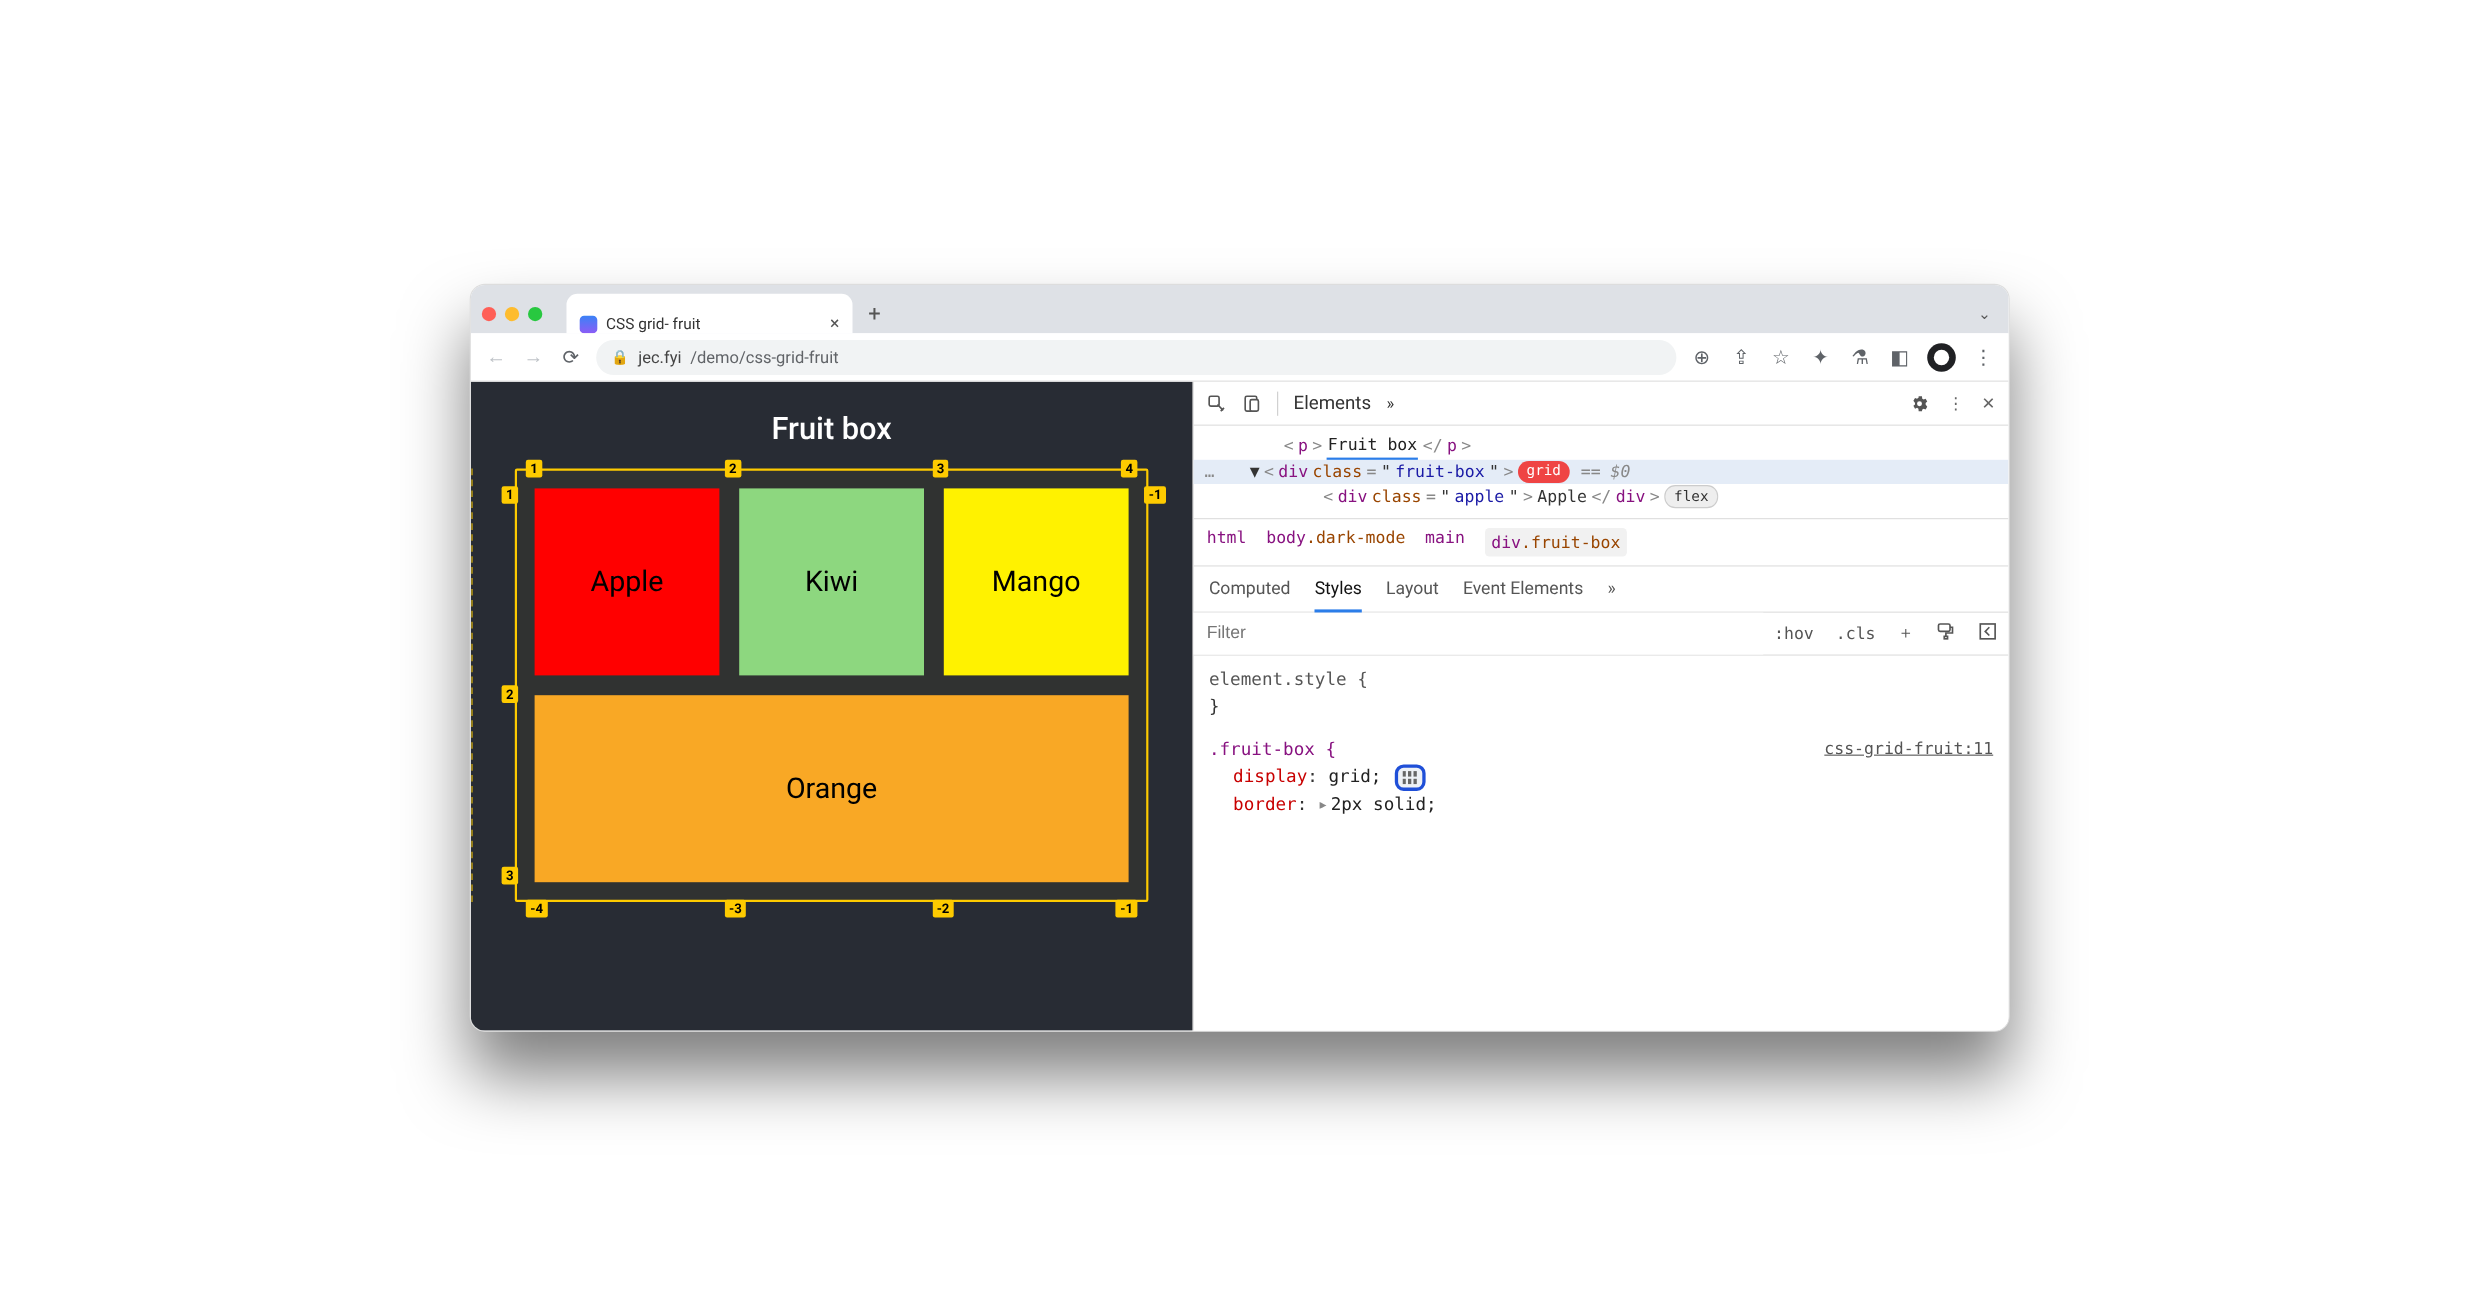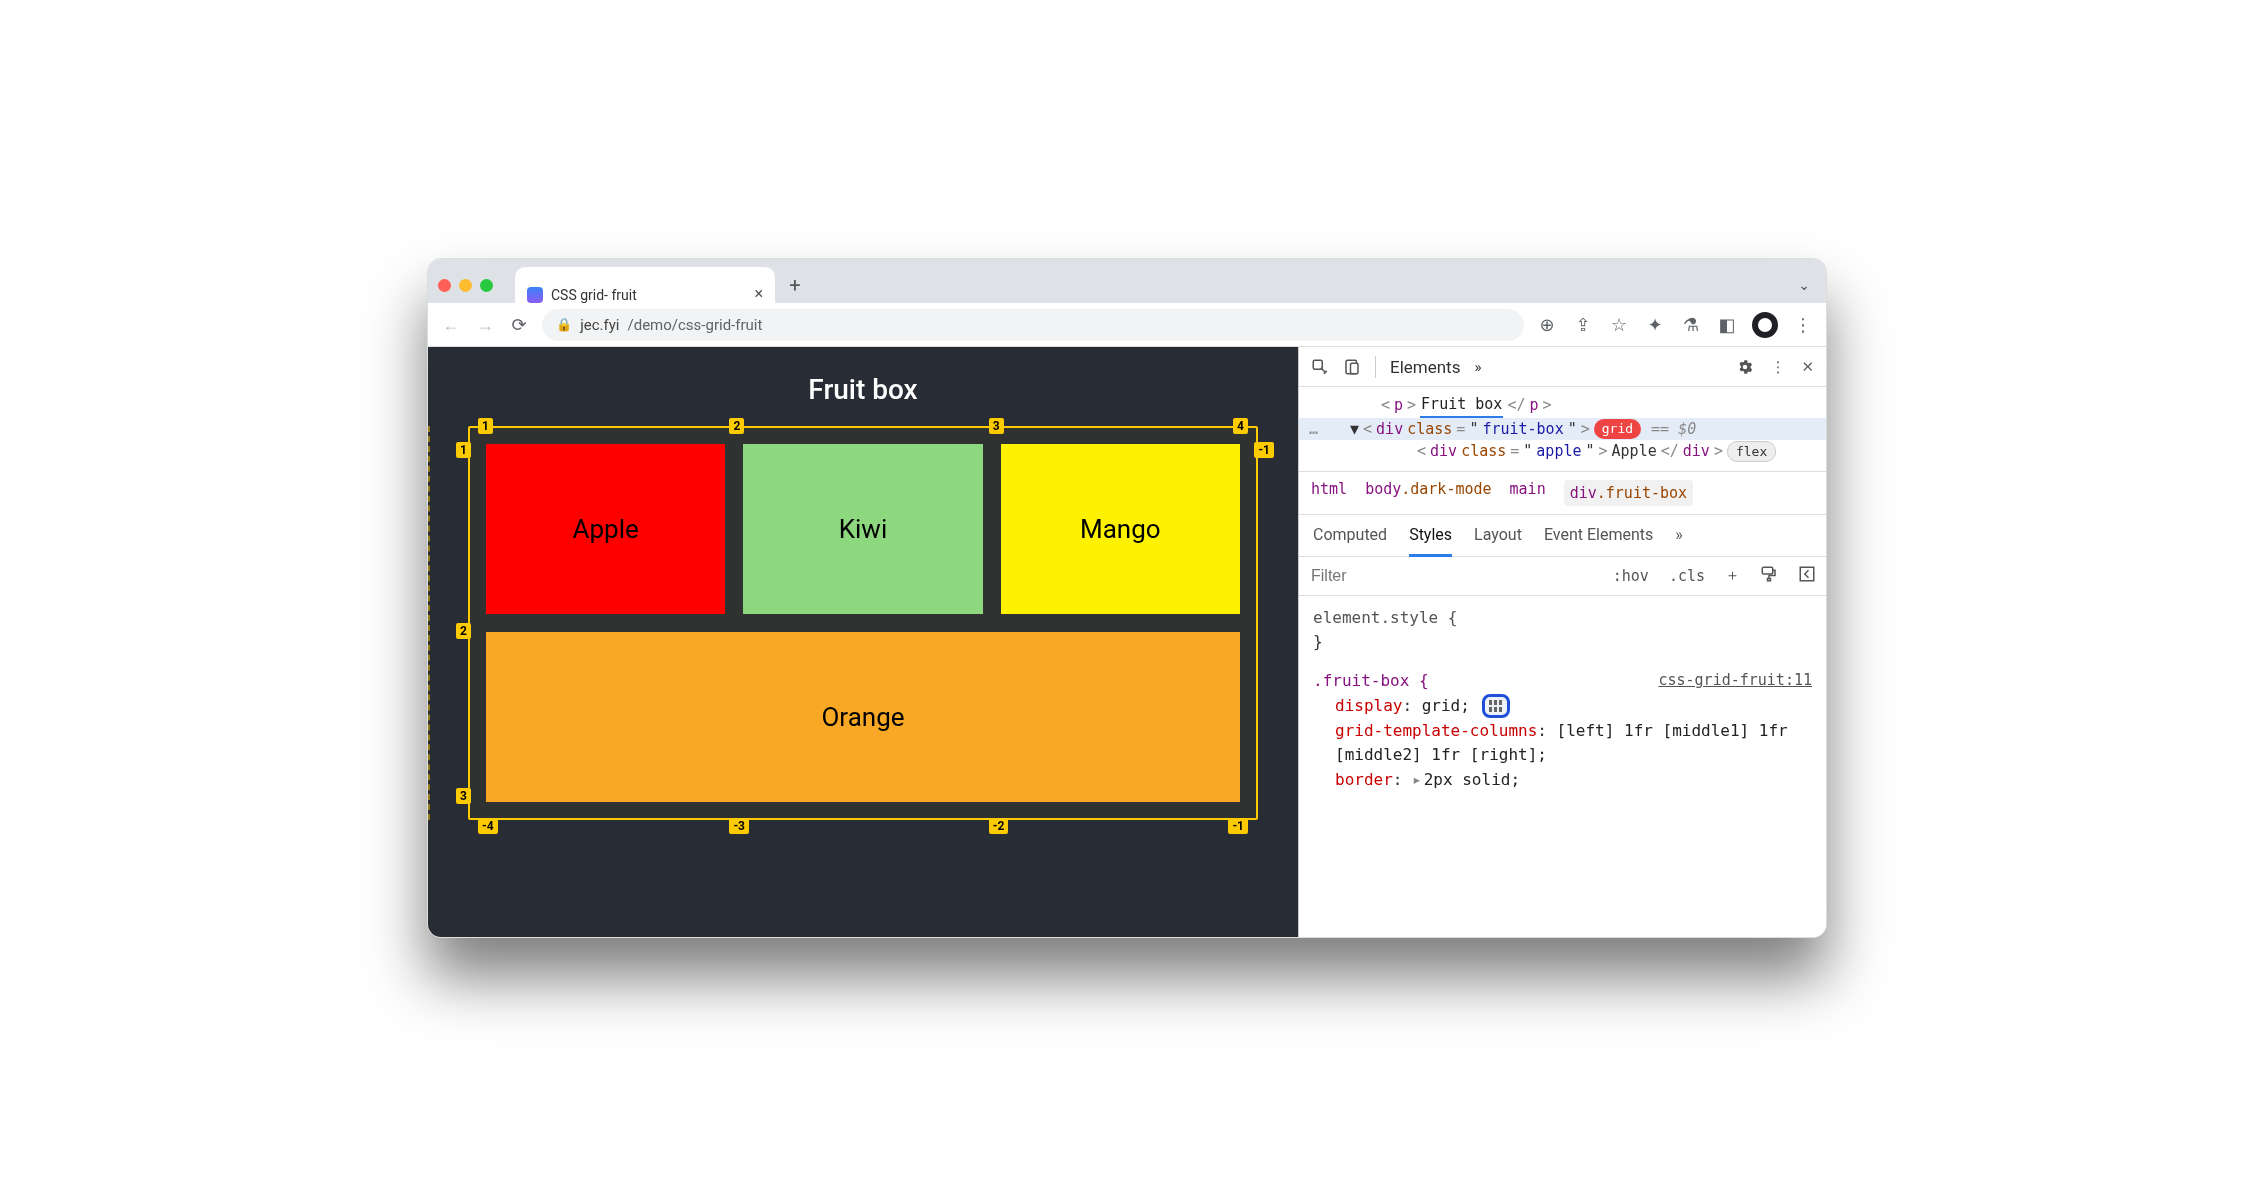--- a/index.html
+++ b/index.html
@@ -95,21 +95,21 @@
   }
   .fb-title{text-align:center;font-size:28px;font-weight:500;margin-bottom:20px;}
   .grid-wrap{position:relative;border:2px solid #fecb00;display:grid;grid-template-columns:1fr 1fr 1fr;grid-template-rows:170px 170px;gap:18px;padding:16px;border-radius:2px;background:rgba(255,203,0,.04);}
   .fr {display:flex;align-items:center;justify-content:center;font-size:26px;color:#000;}
   .fr.apple{background:#ff0000;} .fr.kiwi{background:#8dd77f;} .fr.mango{background:#fff200;} .fr.orange{background:#f9a825;grid-column:1/4;}
   .lbl{position:absolute;background:#fecb00;color:#000;font-size:12px;font-weight:700;padding:1px 4px;border-radius:2px;}
   .rowline{position:absolute;top:0;bottom:0;border-left:2px dashed rgba(254,203,0,.5);}
 
   
   .devtools {
-    width:528px;
+    width:742px;
     background:#fff;
     border-left:1px solid #ccc;
     display:flex;
     flex-direction:column;
     font-size:15px;
     color:#333;
   }
   .dt-top {
     height:40px;border-bottom:1px solid #ddd;display:flex;align-items:center;gap:14px;padding:0 12px;
   }
@@ -352,20 +352,19 @@
               <svg viewBox="0 0 14 12">
                   <rect x="0" y="0" width="3" height="5" fill="#666"></rect>
                   <rect x="5" y="0" width="3" height="5" fill="#666"></rect>
                   <rect x="10" y="0" width="3" height="5" fill="#666"></rect>
                   <rect x="0" y="7" width="3" height="5" fill="#666"></rect>
                   <rect x="5" y="7" width="3" height="5" fill="#666"></rect>
                   <rect x="10" y="7" width="3" height="5" fill="#666"></rect>
                 </svg>
             </span>
           </div>
-          <div class="decl"><span class="prop">grid-template-columns</span>: <span class="val">[left] 1fr [middle1] 1fr [middle2] 1fr [right];</span></div>
           <div class="decl"><span class="prop">border</span>: <span class="tri">▸</span><span class="val">2px solid;</span></div>
         </div>
       </div>
     </div>
 
   </div>
 </div>
 
 </body></html>

